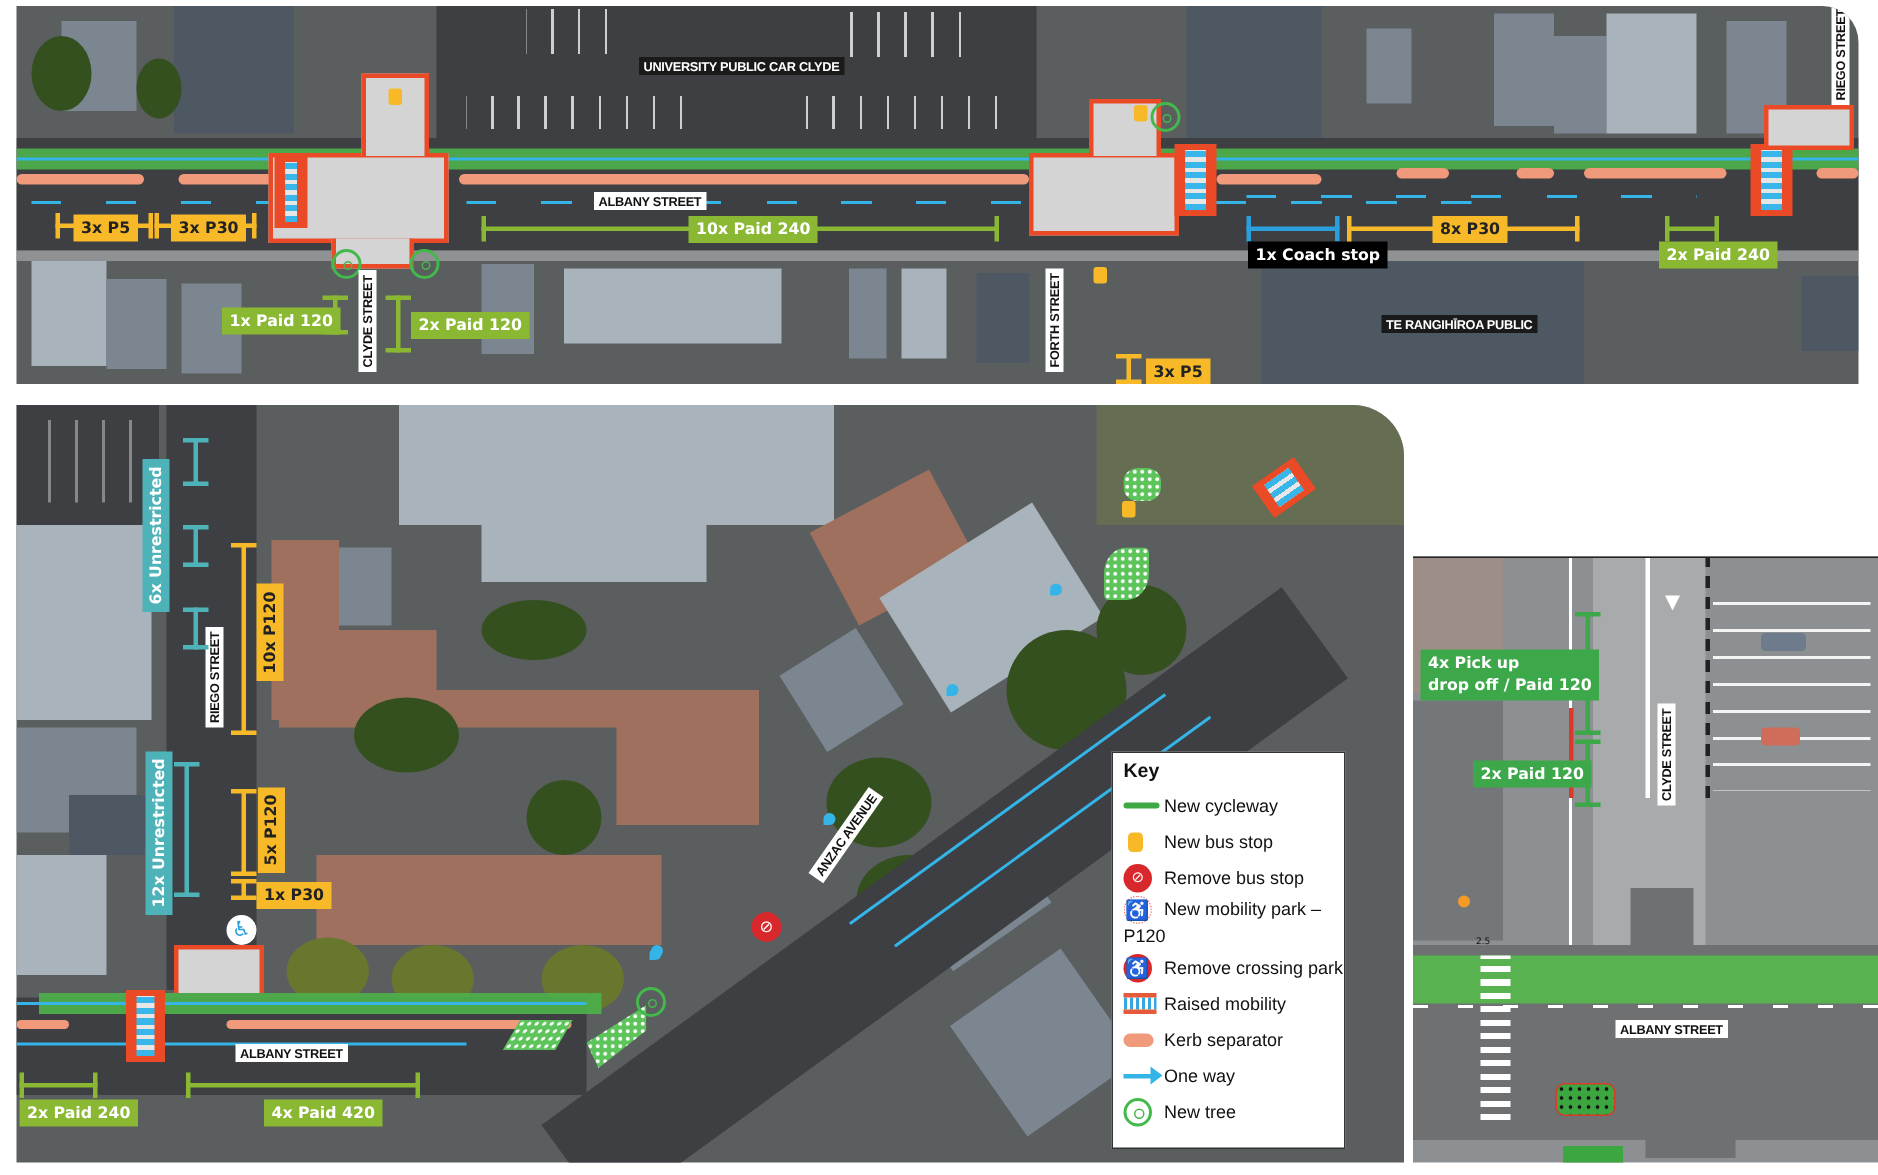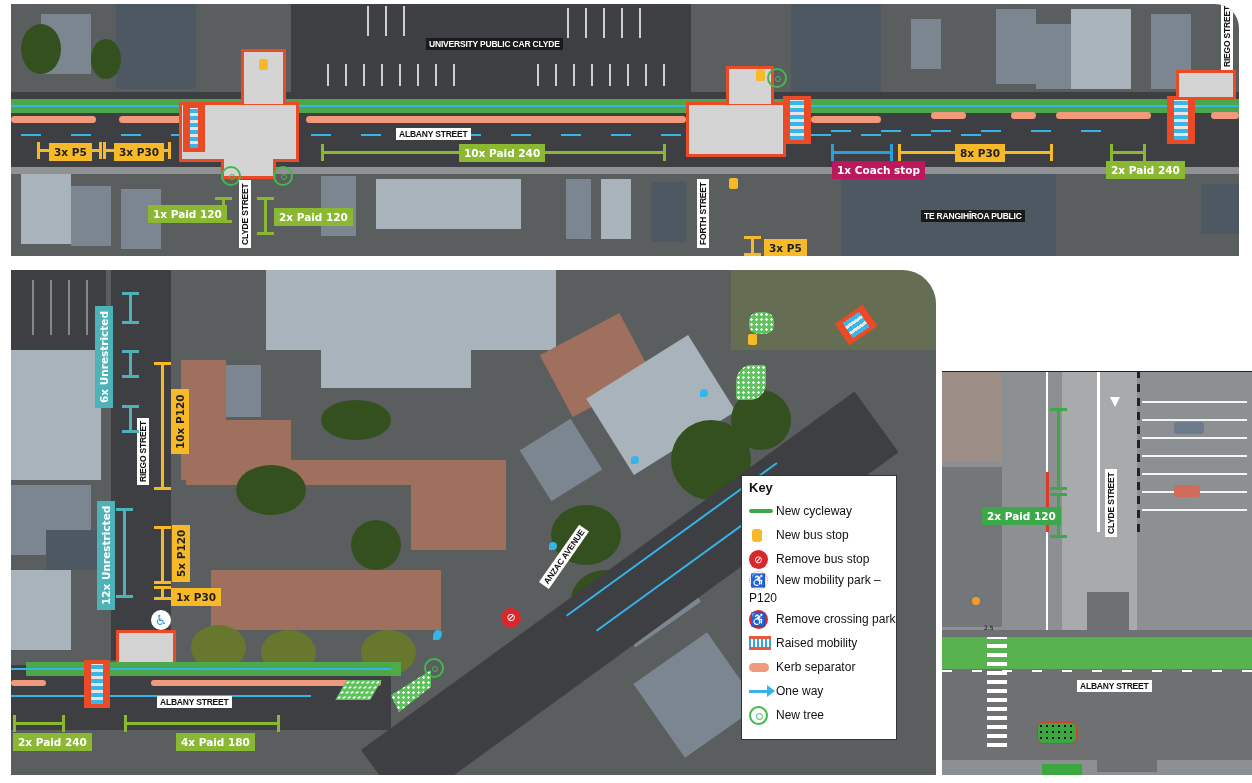--- a/index.html
+++ b/index.html
@@ -34,41 +34,41 @@
   .bar::before, .bar::after { content: ""; position: absolute; top: -7px; width: 3px; height: 17px; background: inherit; }
   .bar::before { left: 0; } .bar::after { right: 0; }
   .vbar { position: absolute; width: 3px; }
   .vbar::before, .vbar::after { content: ""; position: absolute; left: -7px; height: 3px; width: 17px; background: inherit; }
   .vbar::before { top: 0; } .vbar::after { bottom: 0; }
 
   .tag { position: absolute; font-family: "DejaVu Sans", sans-serif; font-weight: bold; font-size: 10.5px;
     color: #fff; padding: 2px 5px; white-space: nowrap; line-height: 14px; }
   .tag.yellow { background: #f7b928; color: #222; }
   .tag.green { background: #8ab833; }
-  .tag.blue { background: #be185d; }
+  .tag.blue { background: #000000; }
   .tag.teal { background: #4eb3b9; }
   .tag.dgreen { background: #3da84a; }
   .tag.vert { transform: rotate(-90deg); transform-origin: left top; }
   .street { position: absolute; background: #fff; color: #111; font-family: "Liberation Sans", sans-serif;
     font-weight: bold; font-size: 8.5px; padding: 1px 3px; letter-spacing: -.2px; white-space: nowrap; }
   .street.dark { background: #1a1a1a; color: #fff; }
   .street.vert { transform: rotate(-90deg); transform-origin: left top; }
 
   .icon-tree { position: absolute; width: 20px; height: 20px; border: 2px solid #43b94b; border-radius: 50%; }
   .icon-tree::before { content: ""; position: absolute; left: 6px; top: 6px; width: 4px; height: 4px; border: 1px solid #43b94b; border-radius: 50%; }
   .icon-bus { position: absolute; width: 9px; height: 11px; background: #f7b928; border-radius: 2px; }
   .icon-mob { position: absolute; width: 20px; height: 20px; border-radius: 50%; background: #fff; color: #2a9fdb;
     font-size: 14px; line-height: 20px; text-align: center; font-weight: bold; }
   .icon-nobus { position: absolute; width: 20px; height: 20px; border-radius: 50%; background: #d8282b; color: #fff;
     font-size: 11px; line-height: 20px; text-align: center; }
   .blue-drop { position: absolute; width: 8px; height: 8px; background: #35b4e8; border-radius: 50% 50% 50% 0; }
   .hatch-green { position: absolute; background: #5cc45a; background-image: radial-gradient(#fff 1px, transparent 1.5px); background-size: 5px 5px; }
 
   
-  #key { position: absolute; left: 741px; top: 475px; width: 156px; height: 265px; background: #fff;
+  #key { position: absolute; left: 741px; top: 501px; width: 156px; height: 265px; background: #fff;
     border: 1px solid #333; padding: 4px 7px; font-family: "Liberation Sans", sans-serif; }
   #key h3 { font-size: 13px; font-weight: bold; color: #111; margin-bottom: 4px; }
   .key-row { display: flex; align-items: center; height: 24px; font-size: 12px; color: #111; white-space: nowrap; }
   .key-row.wrap { height: 18px; }
   .key-sym { width: 27px; flex: 0 0 27px; display: flex; align-items: center; justify-content: flex-start; }
   .k-cyc { width: 24px; height: 4px; background: #3ea845; border-radius: 2px; }
   .k-bus { width: 10px; height: 13px; background: #f7b928; border-radius: 3px; margin-left: 3px; }
   .k-nobus { width: 19px; height: 19px; border-radius: 50%; background: #d8282b; color: #fff; font-size: 10px; text-align: center; line-height: 19px; }
   .k-mob { width: 19px; height: 19px; border-radius: 50%; background: #fff; border: 1px dotted #e88; color: #2a9fdb; font-size: 13px; text-align: center; line-height: 17px; font-weight: bold; }
   .k-nomob { width: 19px; height: 19px; border-radius: 50%; background: #d8282b; color: #fff; font-size: 13px; text-align: center; line-height: 19px; }
@@ -249,21 +249,21 @@
   <div class="vbar" style="left:112px;top:238px;height:90px;background:#4eb3b9;"></div>
   <div class="tag teal vert" style="left:86px;top:340px;">12x Unrestricted</div>
   <div class="vbar" style="left:150px;top:256px;height:58px;background:#f7b928;"></div>
   <div class="tag yellow vert" style="left:161px;top:312px;">5x P120</div>
   <div class="vbar" style="left:150px;top:316px;height:14px;background:#f7b928;"></div>
   <div class="tag yellow" style="left:160px;top:318px;">1x P30</div>
 
   <div class="bar" style="left:2px;top:452px;width:52px;background:#8ab833;"></div>
   <div class="tag green" style="left:2px;top:463px;">2x Paid 240</div>
   <div class="bar" style="left:113px;top:452px;width:156px;background:#8ab833;"></div>
-  <div class="tag green" style="left:165px;top:463px;">4x Paid 180</div>
+  <div class="tag green" style="left:165px;top:463px;">4x Paid 420</div>
 </div>
 
 <div id="key">
   <h3>Key</h3>
   <div class="key-row">
       <span class="key-sym">
         <span class="k-cyc"></span>
       </span>
       <span>New cycleway</span>
     </div>
@@ -340,17 +340,21 @@
   <div class="blk" style="left:145px;top:220px;width:42px;height:40px;background:#6e7072;"></div>
   <div class="blk" style="left:0;top:298px;width:310px;height:2px;background:repeating-linear-gradient(90deg,#fff 0 10px,transparent 10px 30px);"></div>
   <div class="blk" style="left:95px;top:350px;width:40px;height:22px;background:#3ca640;background-image:radial-gradient(#111 1px,transparent 1.5px);background-size:6px 6px;border:1px solid #d93a2a;border-radius:6px;"></div>
   <div class="blk" style="left:100px;top:392px;width:40px;height:14px;background:#3ca640;"></div>
   <div class="blk" style="left:155px;top:370px;width:60px;height:30px;background:#6e7072;"></div>
   <div class="blk" style="left:30px;top:225px;width:8px;height:8px;background:#f39b26;border-radius:50%;"></div>
   <div class="blk" style="left:42px;top:252px;font-size:6px;color:#111;">2.5</div>
 
   <div class="vbar" style="left:115px;top:36px;height:82px;background:#3da84a;"></div>
   <div class="vbar" style="left:115px;top:121px;height:45px;background:#3da84a;"></div>
+  <div class="tag dgreen" style="left:5px;top:61px;line-height:15px;">
+    <div>4x Pick up</div>
+    <div>drop off / Paid 120</div>
+  </div>
   <div class="tag dgreen" style="left:40px;top:135px;">2x Paid 120</div>
 
   <div class="street vert" style="left:163px;top:165px;">CLYDE STREET</div>
   <div class="street" style="left:135px;top:308px;">ALBANY STREET</div>
 </div>
 
 </body></html>

